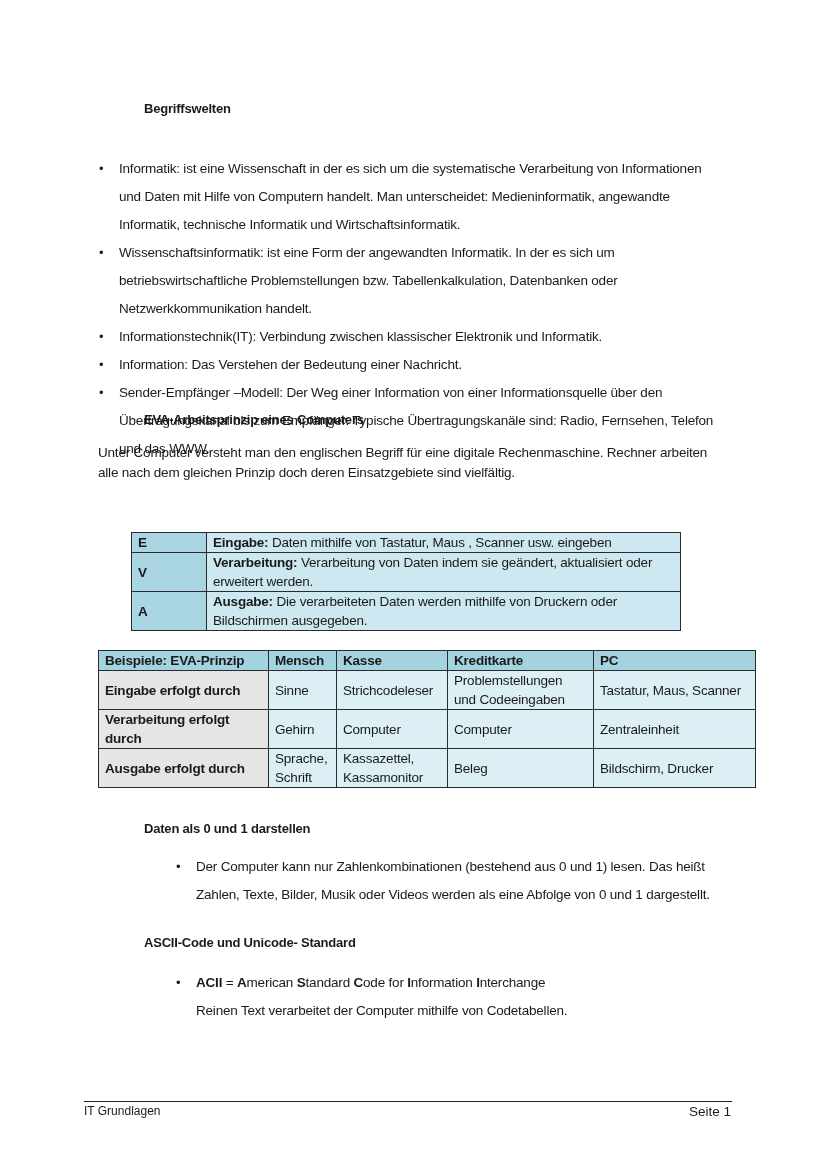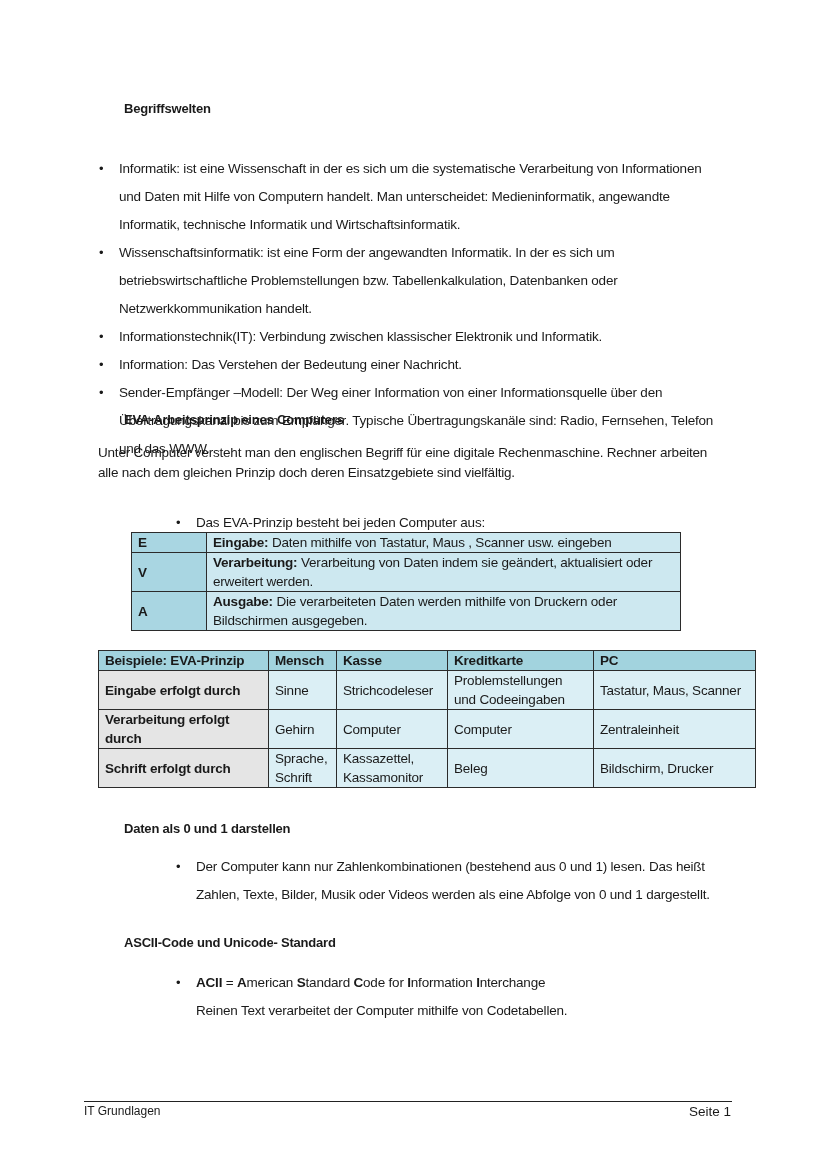--- a/index.html
+++ b/index.html
@@ -1,19 +1,19 @@
 <!DOCTYPE html>
 <html><head>
 <meta charset="utf-8">
 <style>
   html, body { margin: 0; padding: 0; background: #ffffff; }
   body { width: 828px; height: 1171px; position: relative; overflow: hidden;
          font-family: "Liberation Sans", "DejaVu Sans", sans-serif; color: #1a1a1a; }
   .page { position: absolute; left: 0; top: 0; width: 828px; height: 1171px; }
-  .h { position: absolute; left: 82px; font-weight: bold; font-size: 13px; letter-spacing: -0.2px; padding-left: 42px; }
+  .h { position: absolute; left: 102px; font-weight: bold; font-size: 13px; letter-spacing: -0.2px; padding-left: 42px; }
   .p { position: absolute; font-size: 13.5px; line-height: 20px; letter-spacing: -0.2px; }
   ul.bul { position: absolute; margin: 0; padding: 0; list-style: none; font-size: 13.5px; letter-spacing: -0.2px; }
   ul.bul li { position: relative; padding-left: 21px; line-height: 28px; }
   ul.bul li::before { content: "\2022"; position: absolute; left: 1px; top: 0; font-size: 13px; }
   b { font-weight: bold; }
 
   table { border-collapse: collapse; position: absolute; font-size: 13.5px; letter-spacing: -0.2px; }
   td { border: 1.3px solid #2b2b2b; vertical-align: middle; padding: 0 6px; line-height: 19px; }
 
   .eva { left: 131px; top: 532px; width: 550px; }
@@ -41,23 +41,20 @@
     <li>Wissenschaftsinformatik: ist eine Form der angewandten Informatik. In der es sich um betriebswirtschaftliche Problemstellungen bzw. Tabellenkalkulation, Datenbanken oder Netzwerkkommunikation handelt.</li>
     <li>Informationstechnik(IT):  Verbindung zwischen klassischer Elektronik und Informatik.</li>
     <li>Information: Das Verstehen der Bedeutung einer Nachricht.</li>
     <li>Sender-Empfänger –Modell: Der Weg einer Information von einer Informationsquelle über den Übertragungskanal bis zum Empfänger. Typische Übertragungskanäle sind: Radio, Fernsehen, Telefon und das WWW.</li>
   </ul>
 
   <div class="h" style="top:412px;">EVA-Arbeitsprinzip eines Computers</div>
 
   <div class="p" style="left:98px; top:443px; width:620px;">Unter Computer versteht man den englischen Begriff für eine digitale Rechenmaschine. Rechner arbeiten alle nach dem gleichen Prinzip doch deren Einsatzgebiete sind vielfältig.</div>
 
-  <ul class="bul" style="left:175px; top:509px; width:520px;">
-    <li>Das EVA-Prinzip besteht bei jeden Computer aus:</li>
-  </ul>
 
   <table class="eva">
     <tbody>
         <tr style="height:18px;">
       <td class="k">E</td>
       <td class="v"><b>Eingabe:</b><span> Daten mithilfe von Tastatur, Maus , Scanner usw.  eingeben</span></td>
     </tr>
     <tr style="height:38px;">
       <td class="k">V</td>
       <td class="v"><b>Verarbeitung:</b><span> Verarbeitung von Daten indem sie geändert, aktualisiert oder erweitert werden.</span></td>
@@ -86,21 +83,21 @@
       <td class="c">Tastatur, Maus, Scanner</td>
     </tr>
     <tr style="height:38px;">
       <td class="rh">Verarbeitung erfolgt durch</td>
       <td class="c">Gehirn</td>
       <td class="c">Computer</td>
       <td class="c">Computer</td>
       <td class="c">Zentraleinheit</td>
     </tr>
     <tr style="height:38px;">
-      <td class="rh">Schrift erfolgt durch</td>
+      <td class="rh">Ausgabe erfolgt durch</td>
       <td class="c">Sprache, Schrift</td>
       <td class="c">Kassazettel, Kassamonitor</td>
       <td class="c">Beleg</td>
       <td class="c">Bildschirm, Drucker</td>
     </tr>
   </tbody>
     </table>
 
   <div class="h" style="top:821px;">Daten als 0 und 1 darstellen</div>
 

